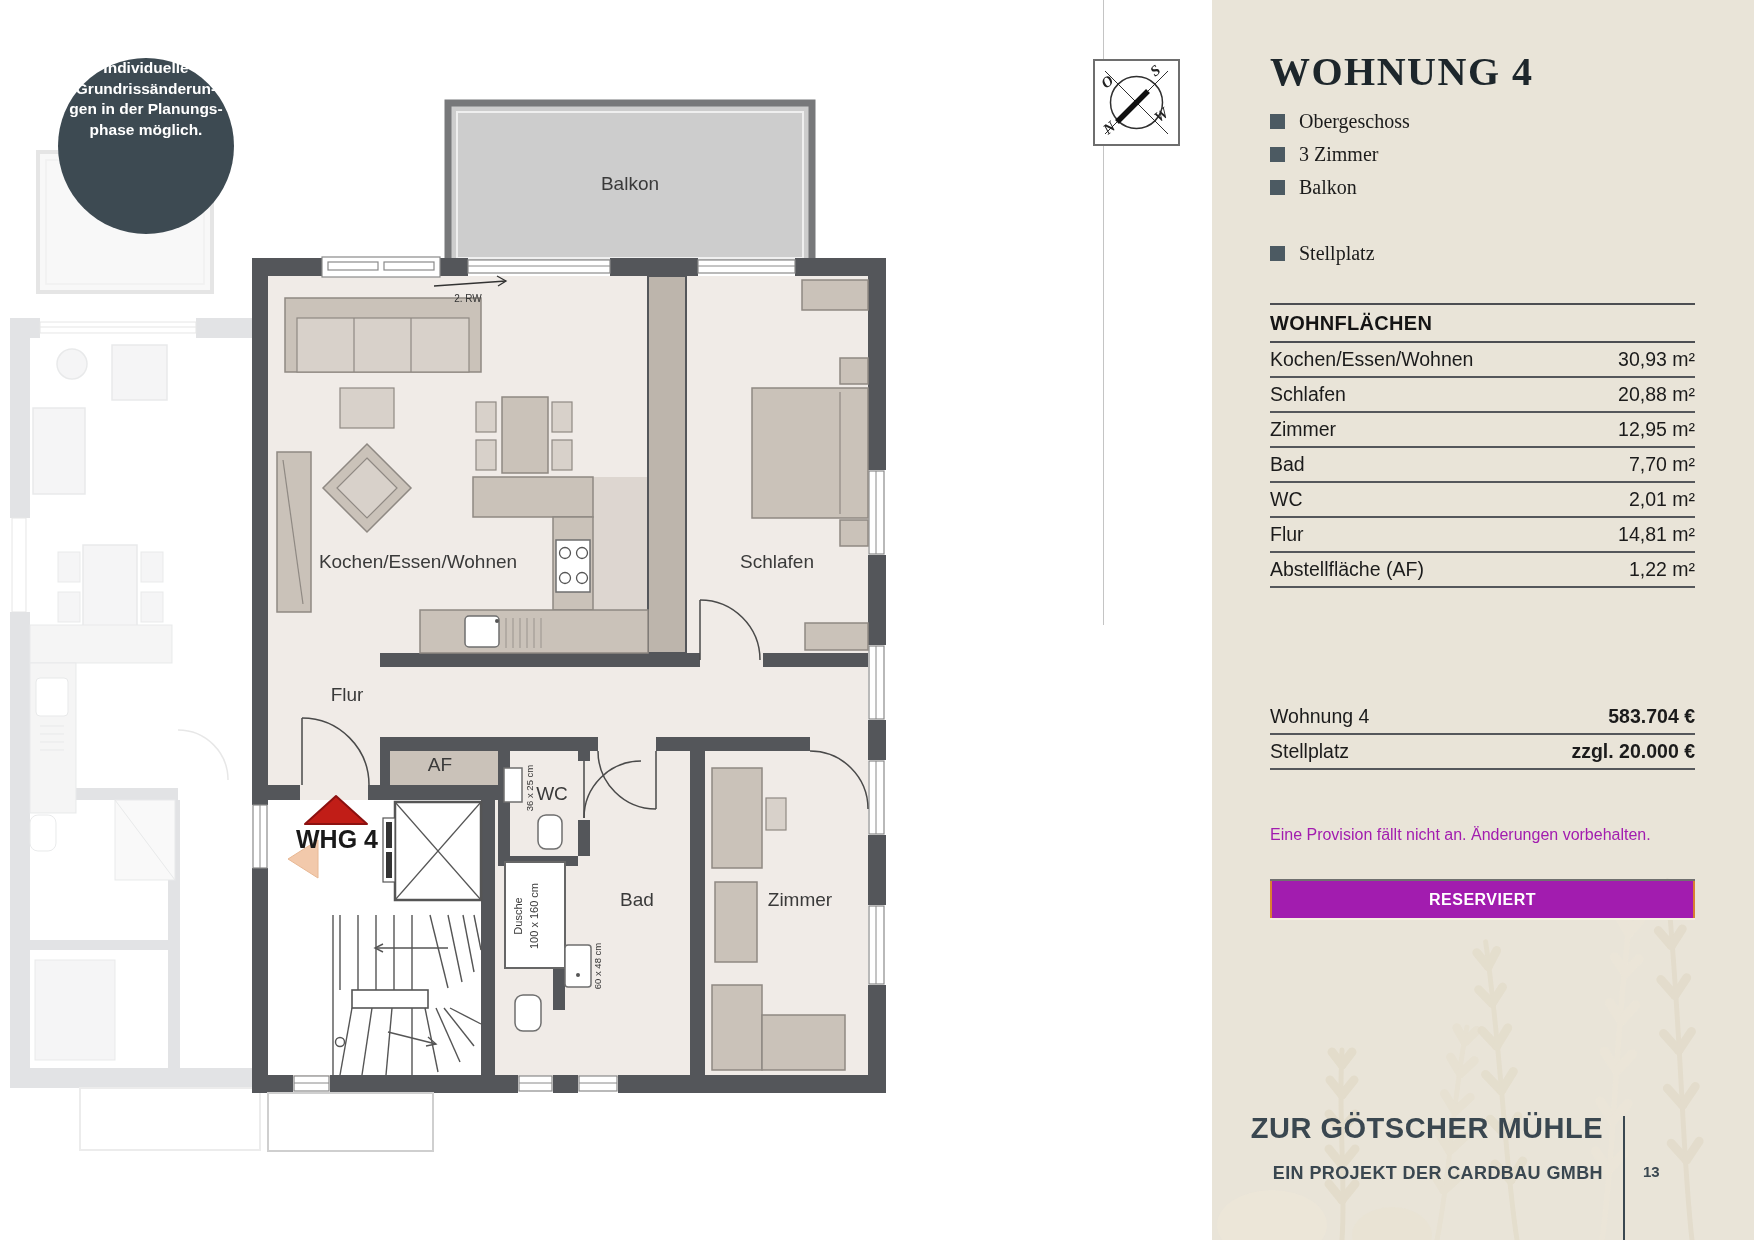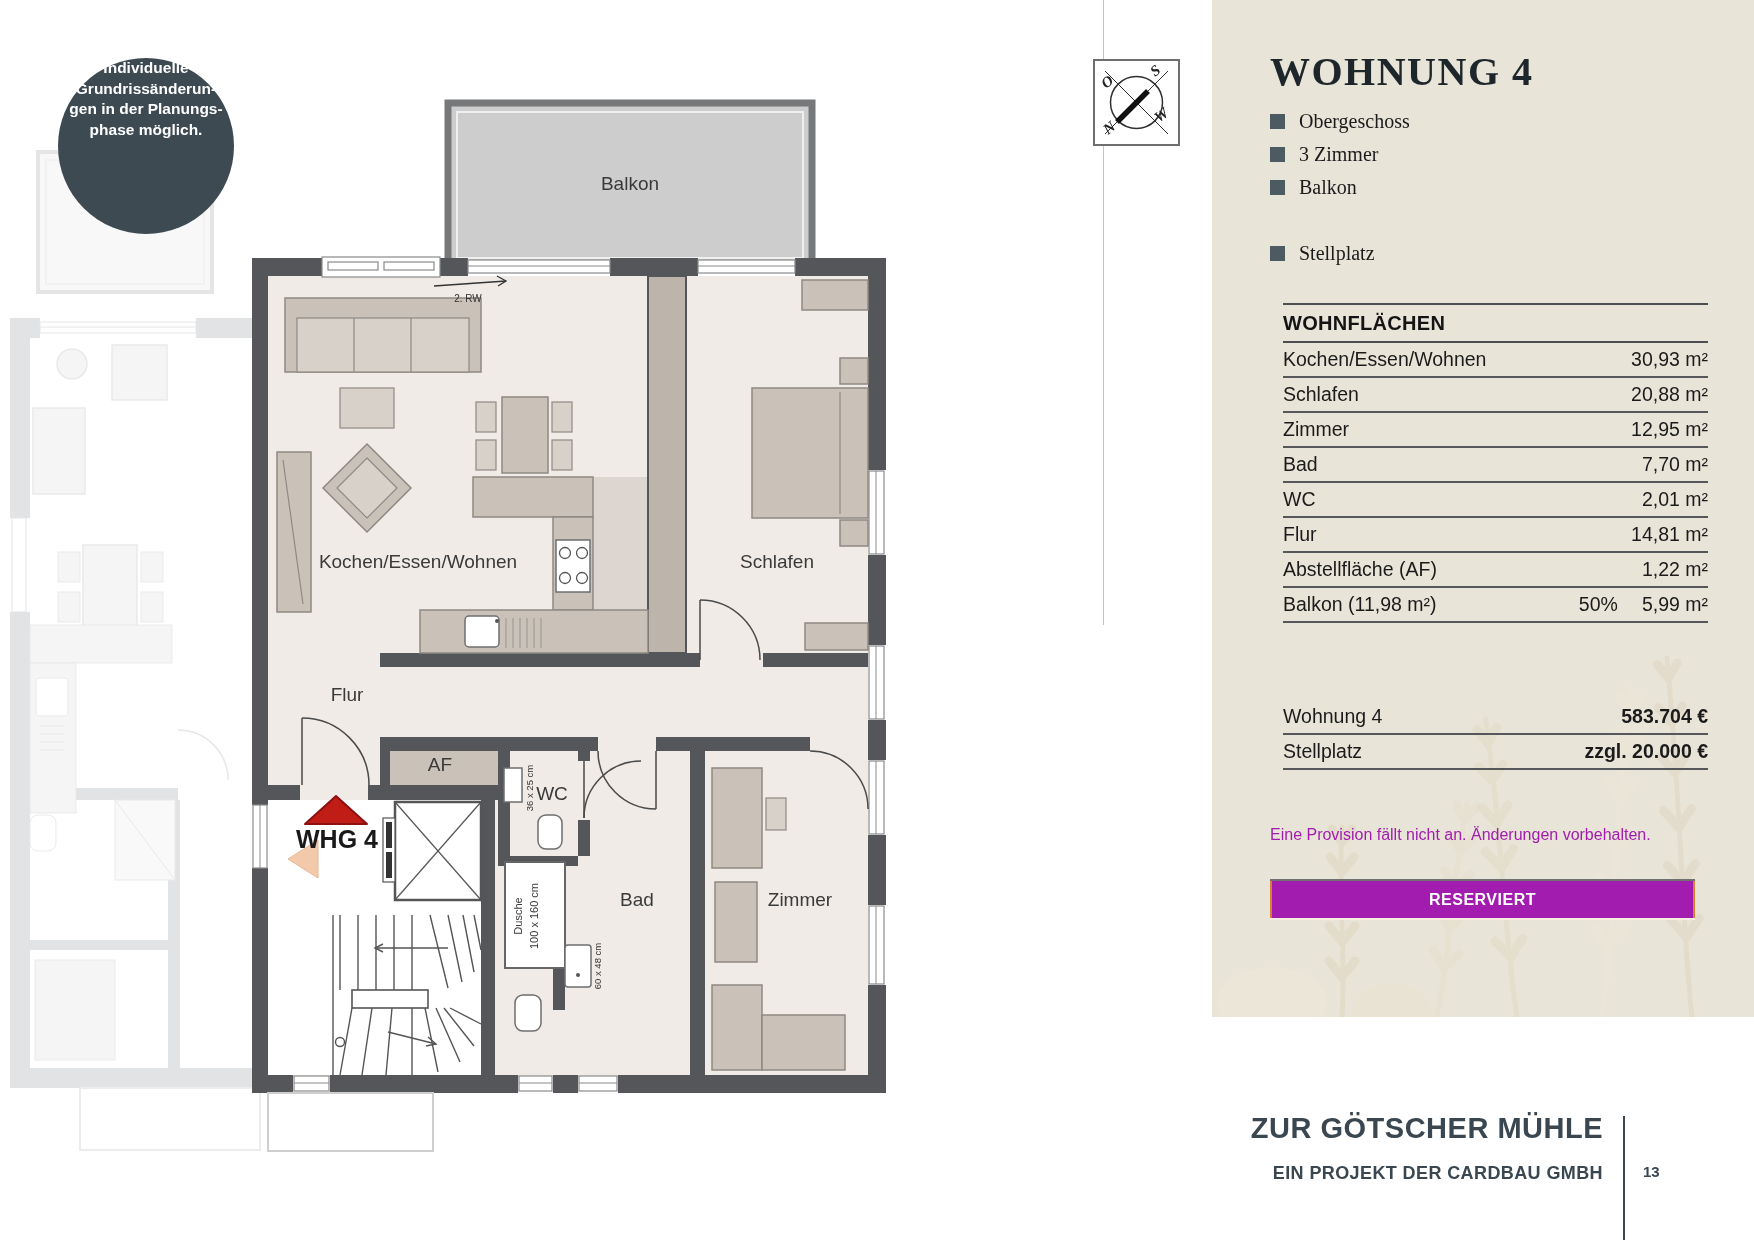--- a/index.html
+++ b/index.html
@@ -1,28 +1,28 @@
 <!DOCTYPE html>
 <html><head>
 <meta charset="utf-8">
 <style>
   html,body{margin:0;padding:0;}
   body{width:1754px;height:1240px;position:relative;background:#ffffff;overflow:hidden;
        font-family:"Liberation Sans",sans-serif;color:#1d1d1d;}
   .abs{position:absolute;}
 
   
-  .panel{left:1212px;top:0;width:542px;height:1017px;background:#e9e4d8;}
+  .panel{left:1212px;top:0;width:542px;height:1240px;background:#e9e4d8;}
   .title{position:absolute;left:58px;top:48px;font-family:"Liberation Serif",serif;
          font-weight:bold;font-size:40px;letter-spacing:1.5px;color:#1d262b;}
   .feature{position:absolute;left:58px;width:425px;height:33px;display:flex;align-items:center;}
   .feature .sq{width:15px;height:15px;background:#4c5a62;margin-right:14px;flex:0 0 auto;}
   .feature .ft{font-size:20px;color:#1b1b1b;font-family:Liberation Serif, serif;}
 
-  .tbl{position:absolute;left:58px;width:425px;margin-left:13px;}
+  .tbl{position:absolute;left:58px;width:425px;}
   .tbl .hd{height:36px;display:flex;align-items:center;font-weight:bold;font-size:20px;
            letter-spacing:.3px;border-top:2px solid #4c4e52;border-bottom:2px solid #4c4e52;color:#141414;}
   .tbl .row{height:33px;display:flex;align-items:center;border-bottom:2px solid #55575b;
             font-size:19.5px;color:#1b1b1b;}
   .tbl .row .lbl{flex:1;}
   .tbl .row .pct{margin-right:24px;}
   .tbl .row.bold{font-weight:bold;}
   .priceval{font-weight:bold;}
 
   .note{position:absolute;left:58px;top:826px;width:425px;font-size:16px;color:#a21caf;}
@@ -449,25 +449,20 @@
         <span>2,01 m²</span>
       </div>
     <div class="row">
       <span class="lbl">Flur</span>
         <span>14,81 m²</span>
       </div>
     <div class="row">
       <span class="lbl">Abstellfläche (AF)</span>
         <span>1,22 m²</span>
       </div>
-    <div class="row">
-      <span class="lbl">Balkon (11,98 m²)</span>
-      <span class="pct">50%</span>
-      <span>5,99 m²</span>
-      </div>
   </div>
 
   <div class="tbl" style="top:700px;">
     <div class="row">
       <span class="lbl">Wohnung 4</span>
       <span class="priceval">583.704 €</span>
       </div>
     <div class="row">
       <span class="lbl">Stellplatz</span>
       <span class="priceval">zzgl. 20.000 €</span>

